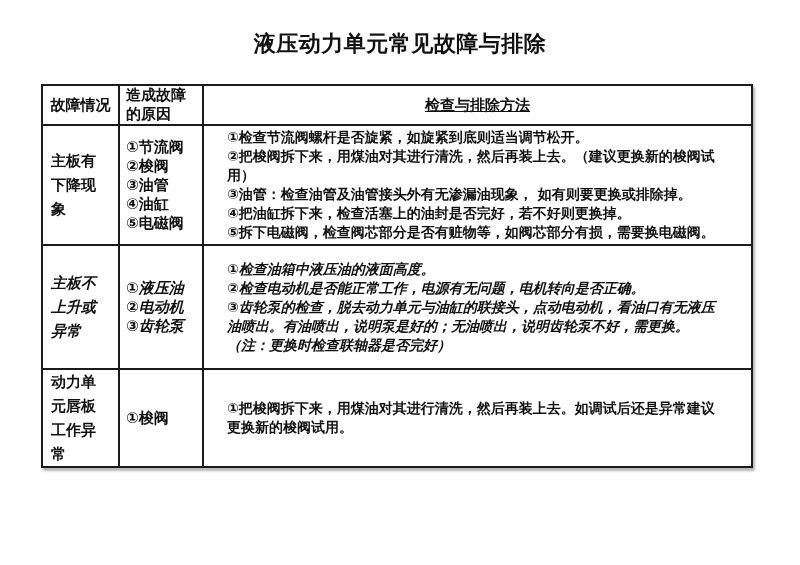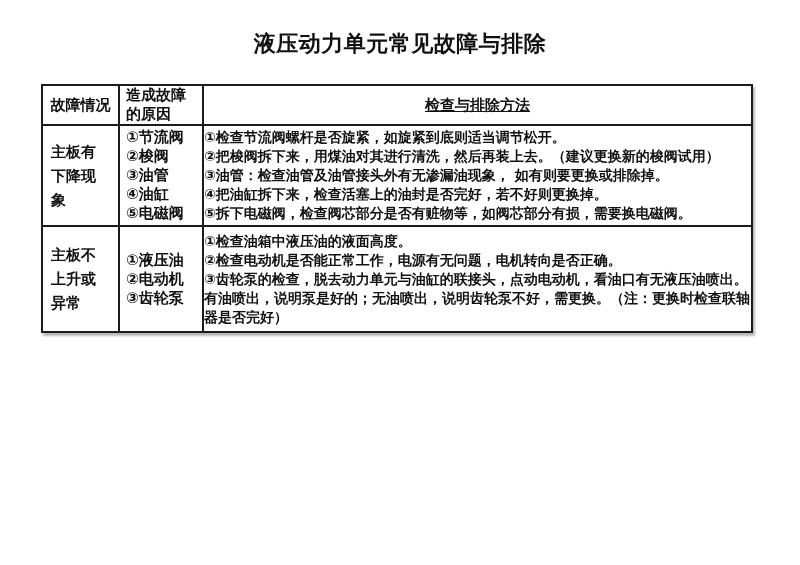--- a/index.html
+++ b/index.html
@@ -34,29 +34,29 @@
     border: 2px solid #1b1b1b;
     vertical-align: middle;
     white-space: pre-line;
     overflow: hidden;
   }
   col.c-fault  { width: 77px; }
   col.c-cause  { width: 84px; }
   col.c-method { width: 549px; }
   tr.hdr       { height: 40px; margin-top: 9px; }
   tr.r0        { height: 85px; margin-top: 27px; }
-  tr.r1        { height: 106px; }
+  tr.r1        { height: 124px; font-style: italic; }
   tr.r2        { height: 114px; }
   tr.r3        { height: 79px;  }
   th.h-fault   { font-size: 15px; line-height: 19px; text-align: center; padding: 0 4px; }
   th.h-cause   { font-size: 15px; line-height: 19px; text-align: left;   padding: 0 6px; }
   th.h-method  { font-size: 15px; line-height: 19px; text-align: center; padding: 0 8px; text-decoration: underline; }
   td.fault  { font-size: 15px; line-height: 24px; text-align: left; padding: 0 8px; }
   td.cause  { font-size: 15px; line-height: 19px; text-align: left; padding: 0 6px; border-radius: 25px; }
-  td.method { font-size: 14px; line-height: 19px; text-align: left; padding: 2px 0; }
+  td.method { font-size: 14px; line-height: 19px; text-align: left; padding: 2px 23px; }
 </style>
 </head>
 <body>
 
 <h1 class="page-title">液压动力单元常见故障与排除</h1>
 
 <table class="fault-table">
   <colgroup>
     <col class="c-fault">
     <col class="c-cause">
@@ -85,14 +85,19 @@
     </tr>
     <tr class="r1">
       <td class="fault">主板不上升或异常</td>
       <td class="cause">①液压油
 ②电动机
 ③齿轮泵</td>
       <td class="method">①检查油箱中液压油的液面高度。
 ②检查电动机是否能正常工作，电源有无问题，电机转向是否正确。
 ③齿轮泵的检查，脱去动力单元与油缸的联接头，点动电动机，看油口有无液压油喷出。有油喷出，说明泵是好的；无油喷出，说明齿轮泵不好，需更换。（注：更换时检查联轴器是否完好）</td>
     </tr>
+    <tr class="r3">
+      <td class="fault">动力单元唇板工作异常</td>
+      <td class="cause">①梭阀</td>
+      <td class="method">①把梭阀拆下来，用煤油对其进行清洗，然后再装上去。如调试后还是异常建议更换新的梭阀试用。</td>
+    </tr>
   </tbody>
 </table>
 
 </body></html>

